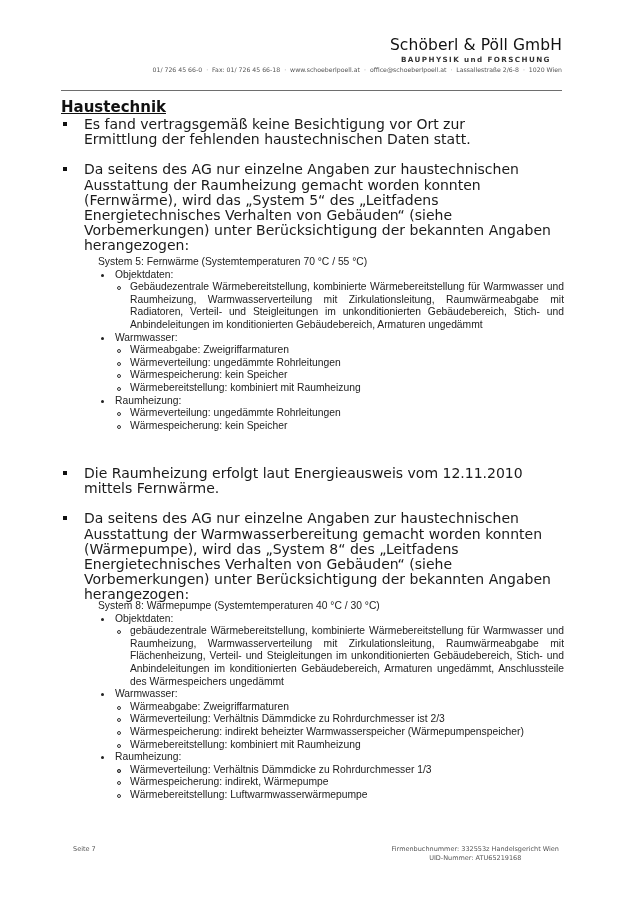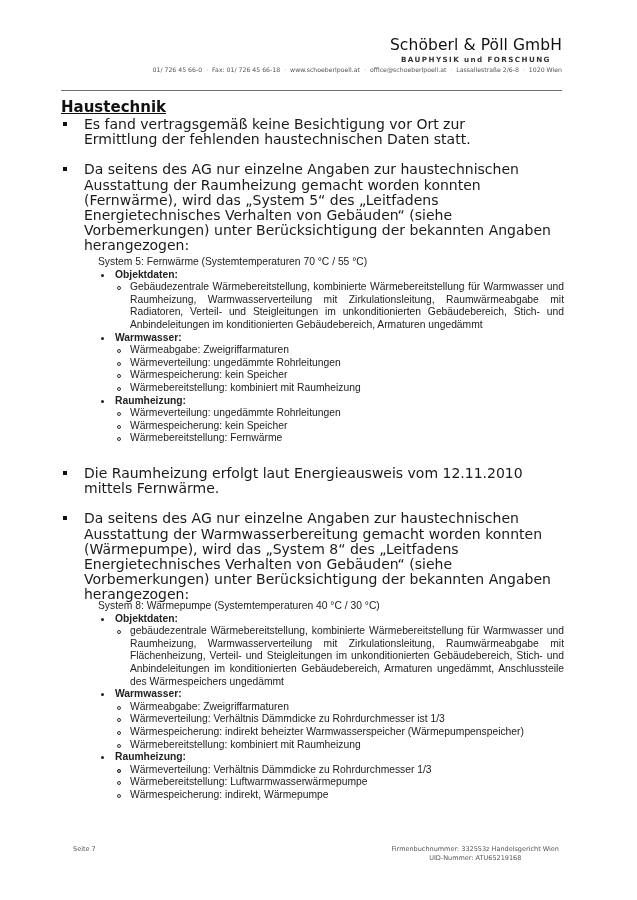--- a/index.html
+++ b/index.html
@@ -13,21 +13,21 @@
   .contact-line .sep { margin: 0 4px; color: #888; }
   .rule { position: absolute; left: 61px; top: 90px; width: 501px; height: 1px; background: #6e6e6e; }
 
   .content { position: absolute; left: 61px; top: 100px; width: 500px; }
   .section-title { font-size: 15px; text-decoration: underline; color: #111; line-height: 15px; font-weight: bold; }
   .para { position: relative; padding-left: 23px; font-size: 14px; line-height: 15.2px; color: #1a1a1a; }
   .para .sq { position: absolute; left: 2px; top: 5px; width: 4px; height: 4px; background: #111; }
 
   .sys-block { position: absolute; left: 98px; width: 466px; font-family: "Liberation Sans", sans-serif; font-size: 10.3px; line-height: 12.6px; color: #222; }
   .sys-title { margin-bottom: 0; }
-  .lvl1 { position: relative; padding-left: 17px; font-weight: bold; }
+  .lvl1 { position: relative; padding-left: 17px; }
   .lvl1 .dot { position: absolute; left: 3px; top: 5px; width: 3px; height: 3px; border-radius: 50%; background: #222; }
   .lvl2 { position: relative; padding-left: 32px; }
   .lvl2 .circ { position: absolute; left: 19px; top: 5px; width: 4px; height: 4px; border-radius: 50%; border: 1px solid #333; }
   .justify { text-align: justify; text-align-last: left; }
 
   .footer-left { position: absolute; left: 73px; top: 845px; font-size: 6.5px; color: #555; }
   .footer-right { position: absolute; right: 78px; top: 845px; font-size: 6.5px; color: #555; text-align: center; line-height: 9px; }
 </style>
 </head>
 <body>
@@ -58,47 +58,46 @@
   <div class="lvl1"><span class="dot"></span><span>Objektdaten:</span></div>
   <div class="lvl2 justify"><span class="circ"></span><span>Gebäudezentrale Wärmebereitstellung, kombinierte Wärmebereitstellung für Warmwasser und Raumheizung, Warmwasserverteilung mit Zirkulationsleitung, Raumwärmeabgabe mit Radiatoren, Verteil- und Steigleitungen im unkonditionierten Gebäudebereich, Stich- und Anbindeleitungen im konditionierten Gebäudebereich, Armaturen ungedämmt</span></div>
   <div class="lvl1"><span class="dot"></span><span>Warmwasser:</span></div>
   <div class="lvl2"><span class="circ"></span><span>Wärmeabgabe: Zweigriffarmaturen</span></div>
   <div class="lvl2"><span class="circ"></span><span>Wärmeverteilung: ungedämmte Rohrleitungen</span></div>
   <div class="lvl2"><span class="circ"></span><span>Wärmespeicherung: kein Speicher</span></div>
   <div class="lvl2"><span class="circ"></span><span>Wärmebereitstellung: kombiniert mit Raumheizung</span></div>
   <div class="lvl1"><span class="dot"></span><span>Raumheizung:</span></div>
   <div class="lvl2"><span class="circ"></span><span>Wärmeverteilung: ungedämmte Rohrleitungen</span></div>
   <div class="lvl2"><span class="circ"></span><span>Wärmespeicherung: kein Speicher</span></div>
-  <div class="lvl2"><span class="circ"></span><span>Wärmebereitstellung: Fernwärme</span></div>
 </div>
 
 <div class="content" style="top:466px;">
   <div class="para" style="width:490px;">
     <span class="sq"></span>
     <span>Die Raumheizung erfolgt laut Energieausweis vom 12.11.2010 mittels Fernwärme.</span>
   </div>
   <div class="para" style="margin-top:15px; width:490px;">
     <span class="sq"></span>
     <span>Da seitens des AG nur einzelne Angaben zur haustechnischen Ausstattung der Warmwasserbereitung gemacht worden konnten (Wärmepumpe), wird das „System 8“ des „Leitfadens Energietechnisches Verhalten von Gebäuden“ (siehe Vorbemerkungen) unter Berücksichtigung der bekannten Angaben herangezogen:</span>
   </div>
 </div>
 
 <div class="sys-block" style="top:600px;">
   <div class="sys-title">System 8: Wärmepumpe (Systemtemperaturen 40 °C / 30 °C)</div>
   <div class="lvl1"><span class="dot"></span><span>Objektdaten:</span></div>
   <div class="lvl2 justify"><span class="circ"></span><span>gebäudezentrale Wärmebereitstellung, kombinierte Wärmebereitstellung für Warmwasser und Raumheizung, Warmwasserverteilung mit Zirkulationsleitung, Raumwärmeabgabe mit Flächenheizung, Verteil- und Steigleitungen im unkonditionierten Gebäudebereich, Stich- und Anbindeleitungen im konditionierten Gebäudebereich, Armaturen ungedämmt, Anschlussteile des Wärmespeichers ungedämmt</span></div>
   <div class="lvl1"><span class="dot"></span><span>Warmwasser:</span></div>
   <div class="lvl2"><span class="circ"></span><span>Wärmeabgabe: Zweigriffarmaturen</span></div>
-  <div class="lvl2"><span class="circ"></span><span>Wärmeverteilung: Verhältnis Dämmdicke zu Rohrdurchmesser ist 1/3</span></div>
+  <div class="lvl2"><span class="circ"></span><span>Wärmeverteilung: Verhältnis Dämmdicke zu Rohrdurchmesser ist 2/3</span></div>
   <div class="lvl2"><span class="circ"></span><span>Wärmespeicherung: indirekt beheizter Warmwasserspeicher (Wärmepumpenspeicher)</span></div>
   <div class="lvl2"><span class="circ"></span><span>Wärmebereitstellung: kombiniert mit Raumheizung</span></div>
   <div class="lvl1"><span class="dot"></span><span>Raumheizung:</span></div>
   <div class="lvl2"><span class="circ"></span></div>
   <div class="lvl2"><span class="circ"></span><span>Wärmeverteilung: Verhältnis Dämmdicke zu Rohrdurchmesser 1/3</span></div>
+  <div class="lvl2"><span class="circ"></span><span>Wärmespeicherung: indirekt, Wärmepumpe</span></div>
   <div class="lvl2"><span class="circ"></span><span>Wärmebereitstellung: Luftwarmwasserwärmepumpe</span></div>
-  <div class="lvl2"><span class="circ"></span><span>Wärmespeicherung: indirekt, Wärmepumpe</span></div>
 </div>
 
 <div class="footer-left">Seite 7</div>
 <div class="footer-right">
   <div>Firmenbuchnummer: 332553z Handelsgericht Wien</div>
   <div>UID-Nummer: ATU65219168</div>
 </div>
 
 </body></html>

